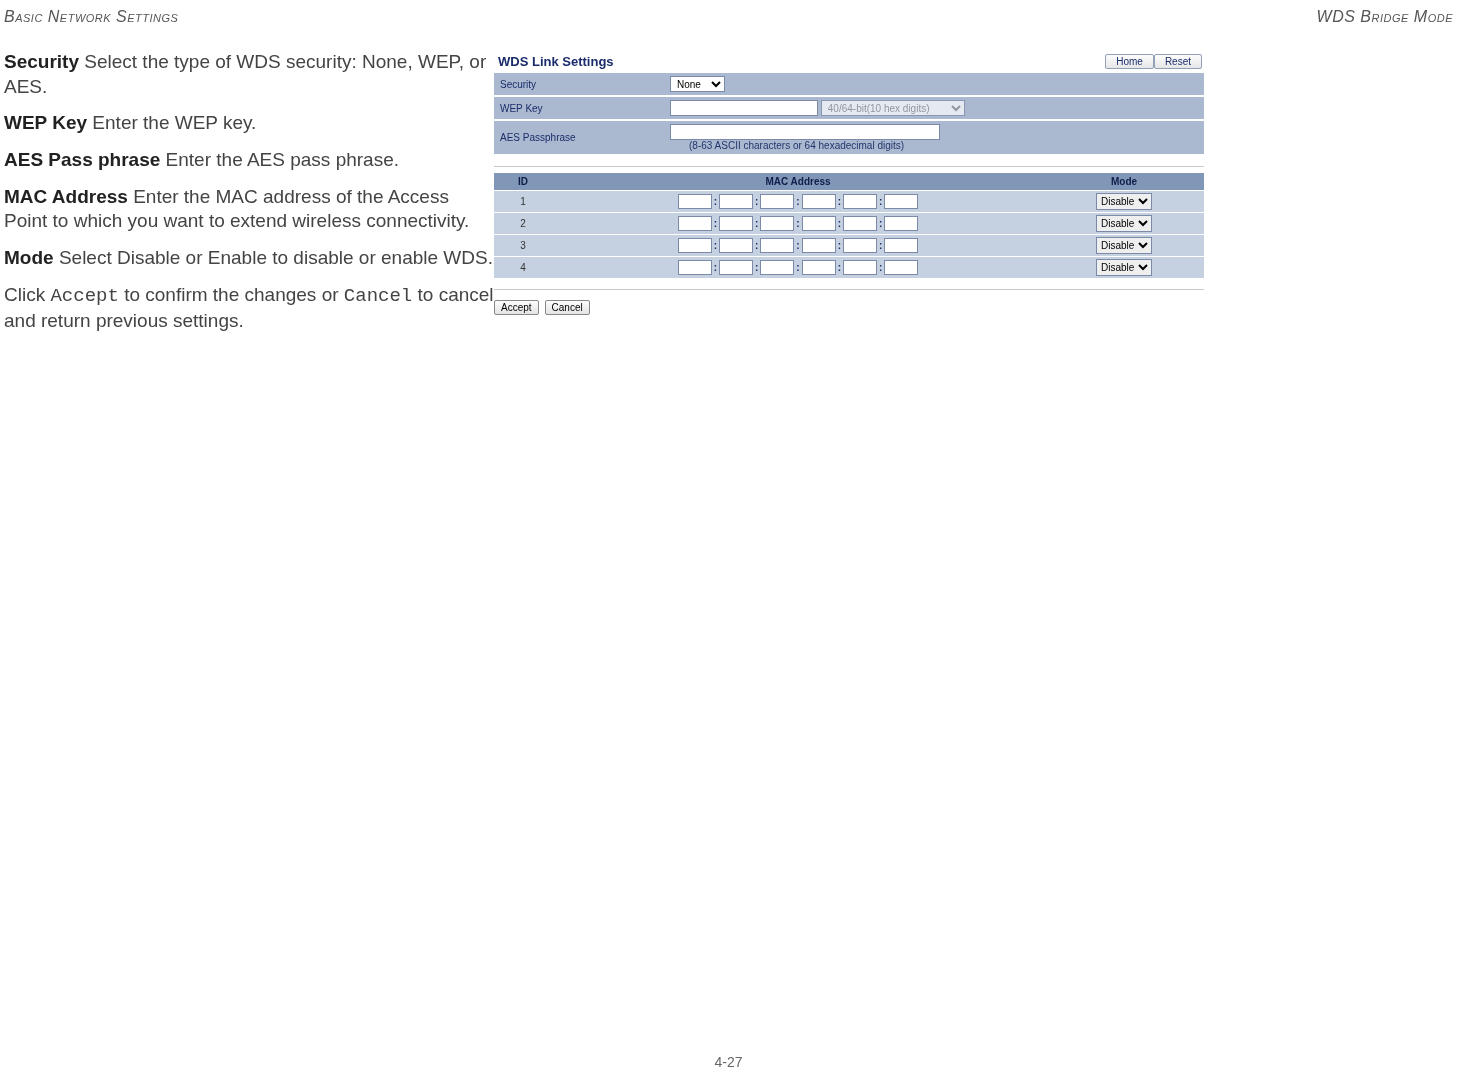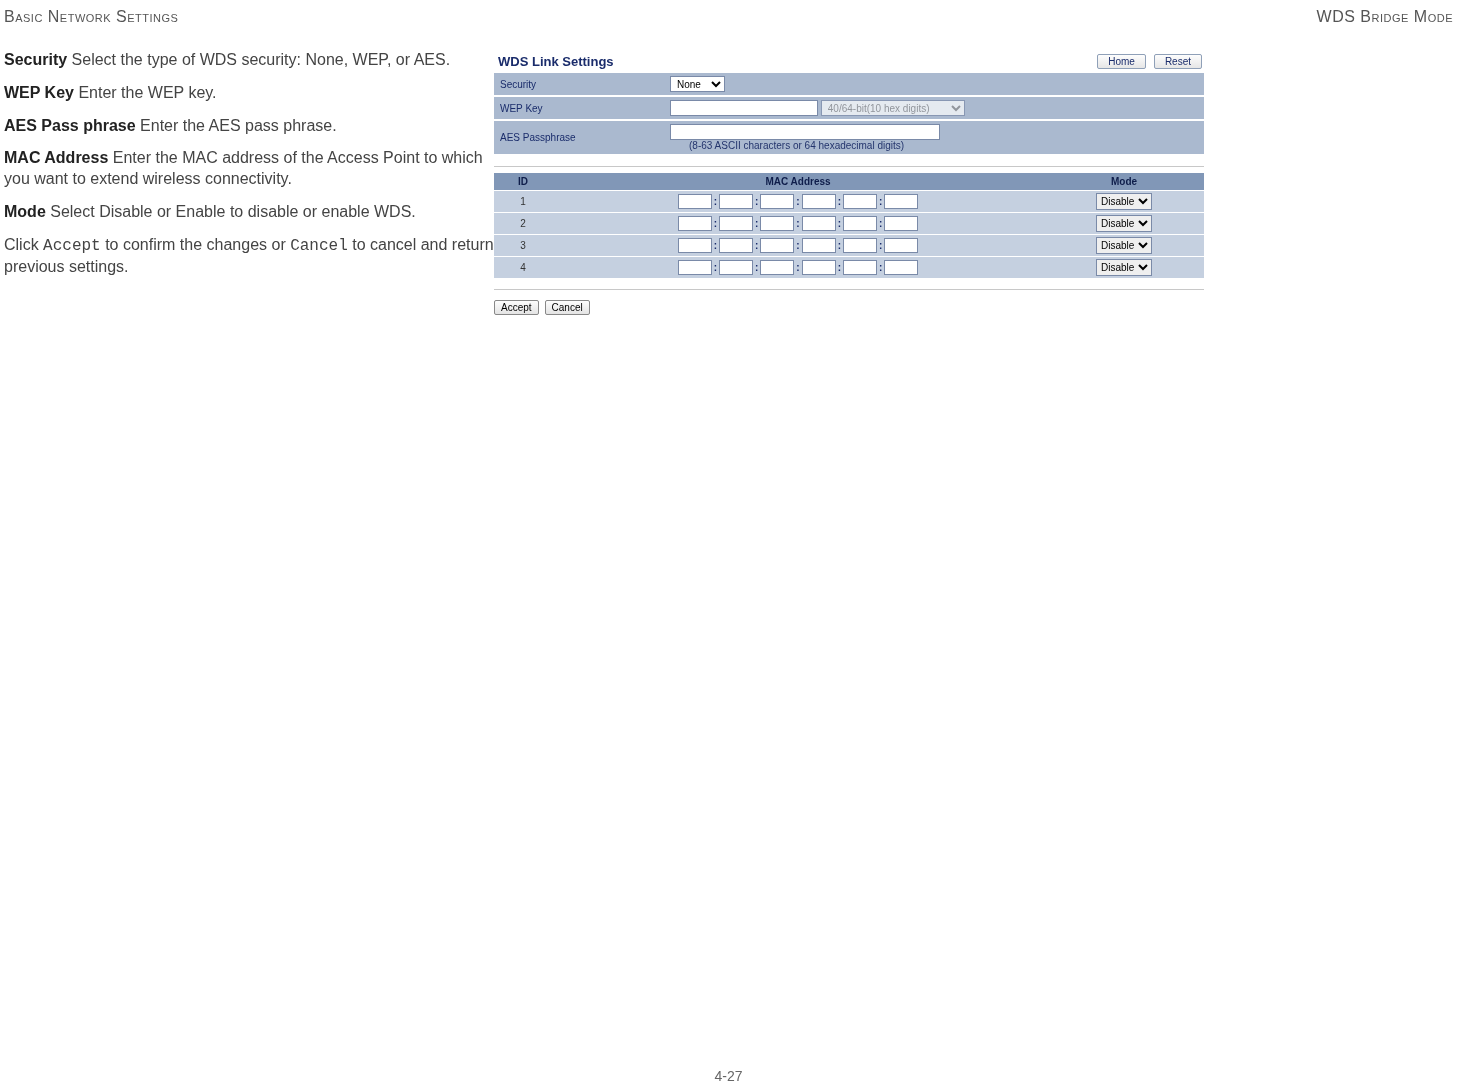--- a/index.html
+++ b/index.html
@@ -12,28 +12,29 @@
     position: relative;
   }
   .page-header {
     display: flex;
     justify-content: space-between;
     padding: 8px 4px 0 4px;
     font-variant: small-caps;
     font-size: 16px;
     color: #555;
     letter-spacing: 0.5px;
+    font-style: italic;
   }
   .content {
     display: flex;
     padding: 24px 0 0 4px;
   }
   .left-col {
     width: 490px;
-    font-size: 16px;
+    font-size: 19px;
     color: #444;
     line-height: 1.3;
   }
   .left-col p { margin-bottom: 12px; }
   .term { font-weight: bold; color: #222; }
   .mono { font-family: "Courier New", monospace; }
   .right-col {
     width: 710px;
     font-size: 11px;
   }
@@ -41,21 +42,21 @@
     display: flex;
     align-items: center;
     justify-content: space-between;
     padding: 4px 2px 4px 4px;
   }
   .panel-title {
     font-weight: bold;
     color: #1a2c6b;
     font-size: 13px;
   }
-  .top-buttons { display: flex; gap: 8px; }
+  .top-buttons { display: flex; gap: 0; }
   .top-btn {
     background: linear-gradient(#fdfdfd, #e6e6e6);
     border: 1px solid #8fa0b8;
     font-size: 10px;
     color: #1a2c6b;
     padding: 1px 10px;
     border-radius: 2px;
     cursor: pointer;
   }
   .settings-table {
@@ -136,21 +137,21 @@
   .action-btn {
     font-size: 10px;
     background: linear-gradient(#fdfdfd, #e4e4e4);
     border: 1px solid #888;
     padding: 1px 6px;
     border-radius: 2px;
     cursor: pointer;
   }
   .page-number {
     position: absolute;
-    bottom: 6px;
+    bottom: 20px;
     left: 0;
     width: 100%;
     text-align: center;
     color: #666;
     font-size: 14px;
   }
   .sec-select { width: 55px; }
 </style>
 </head>
 <body>

